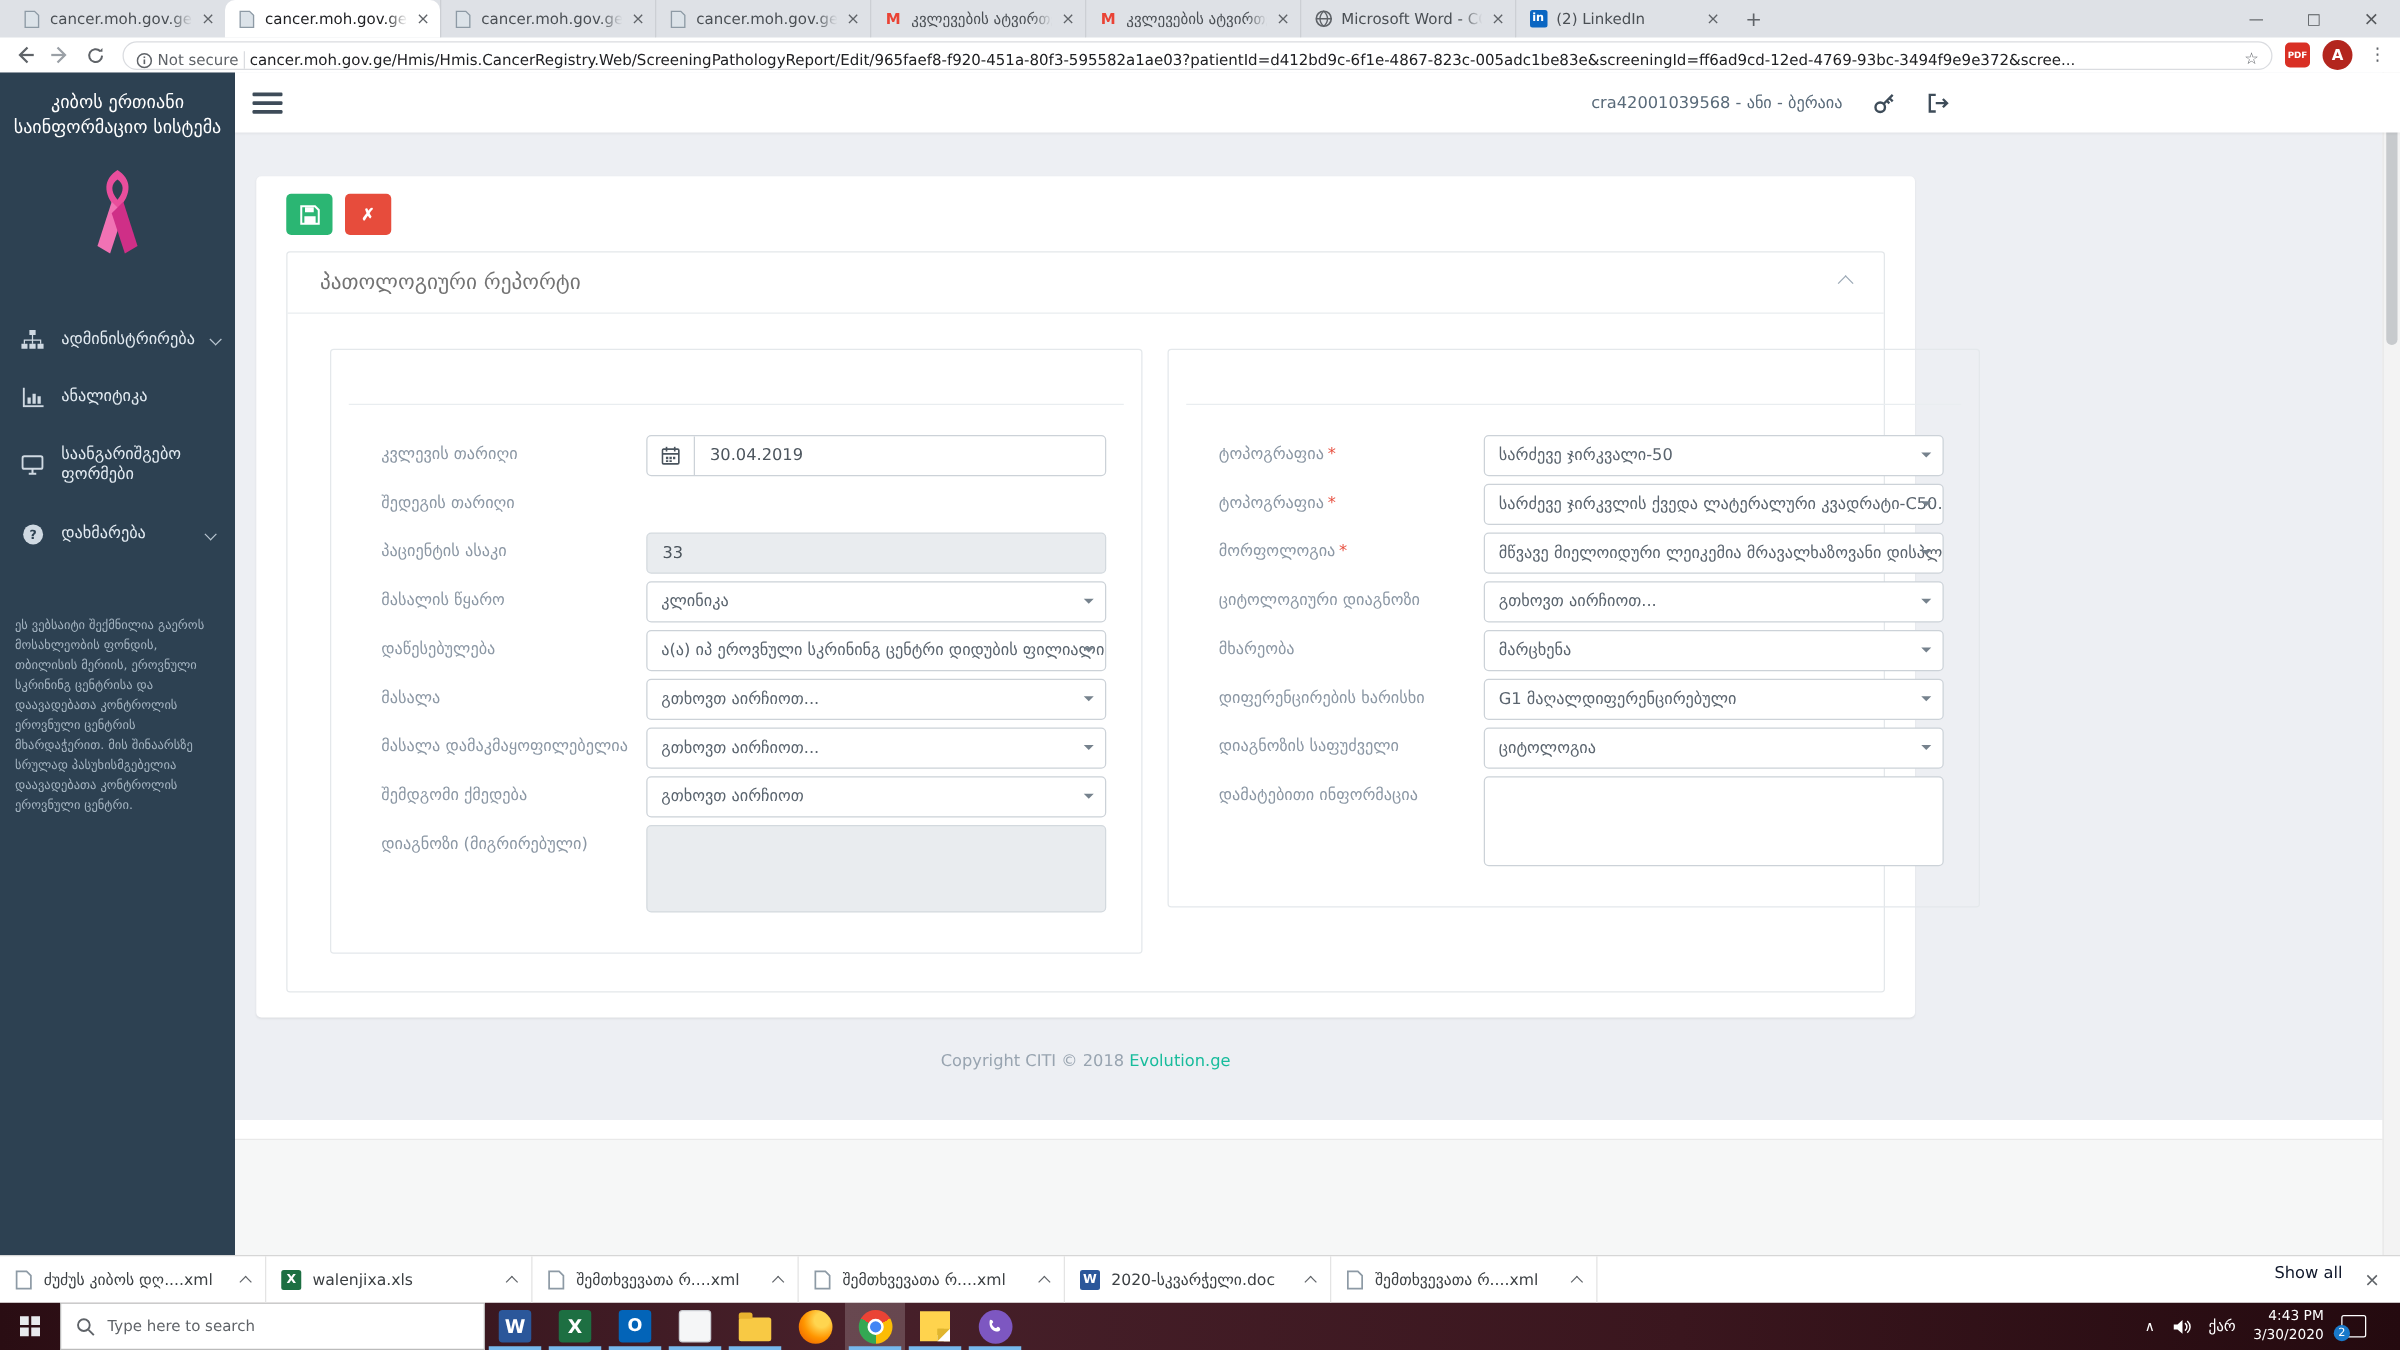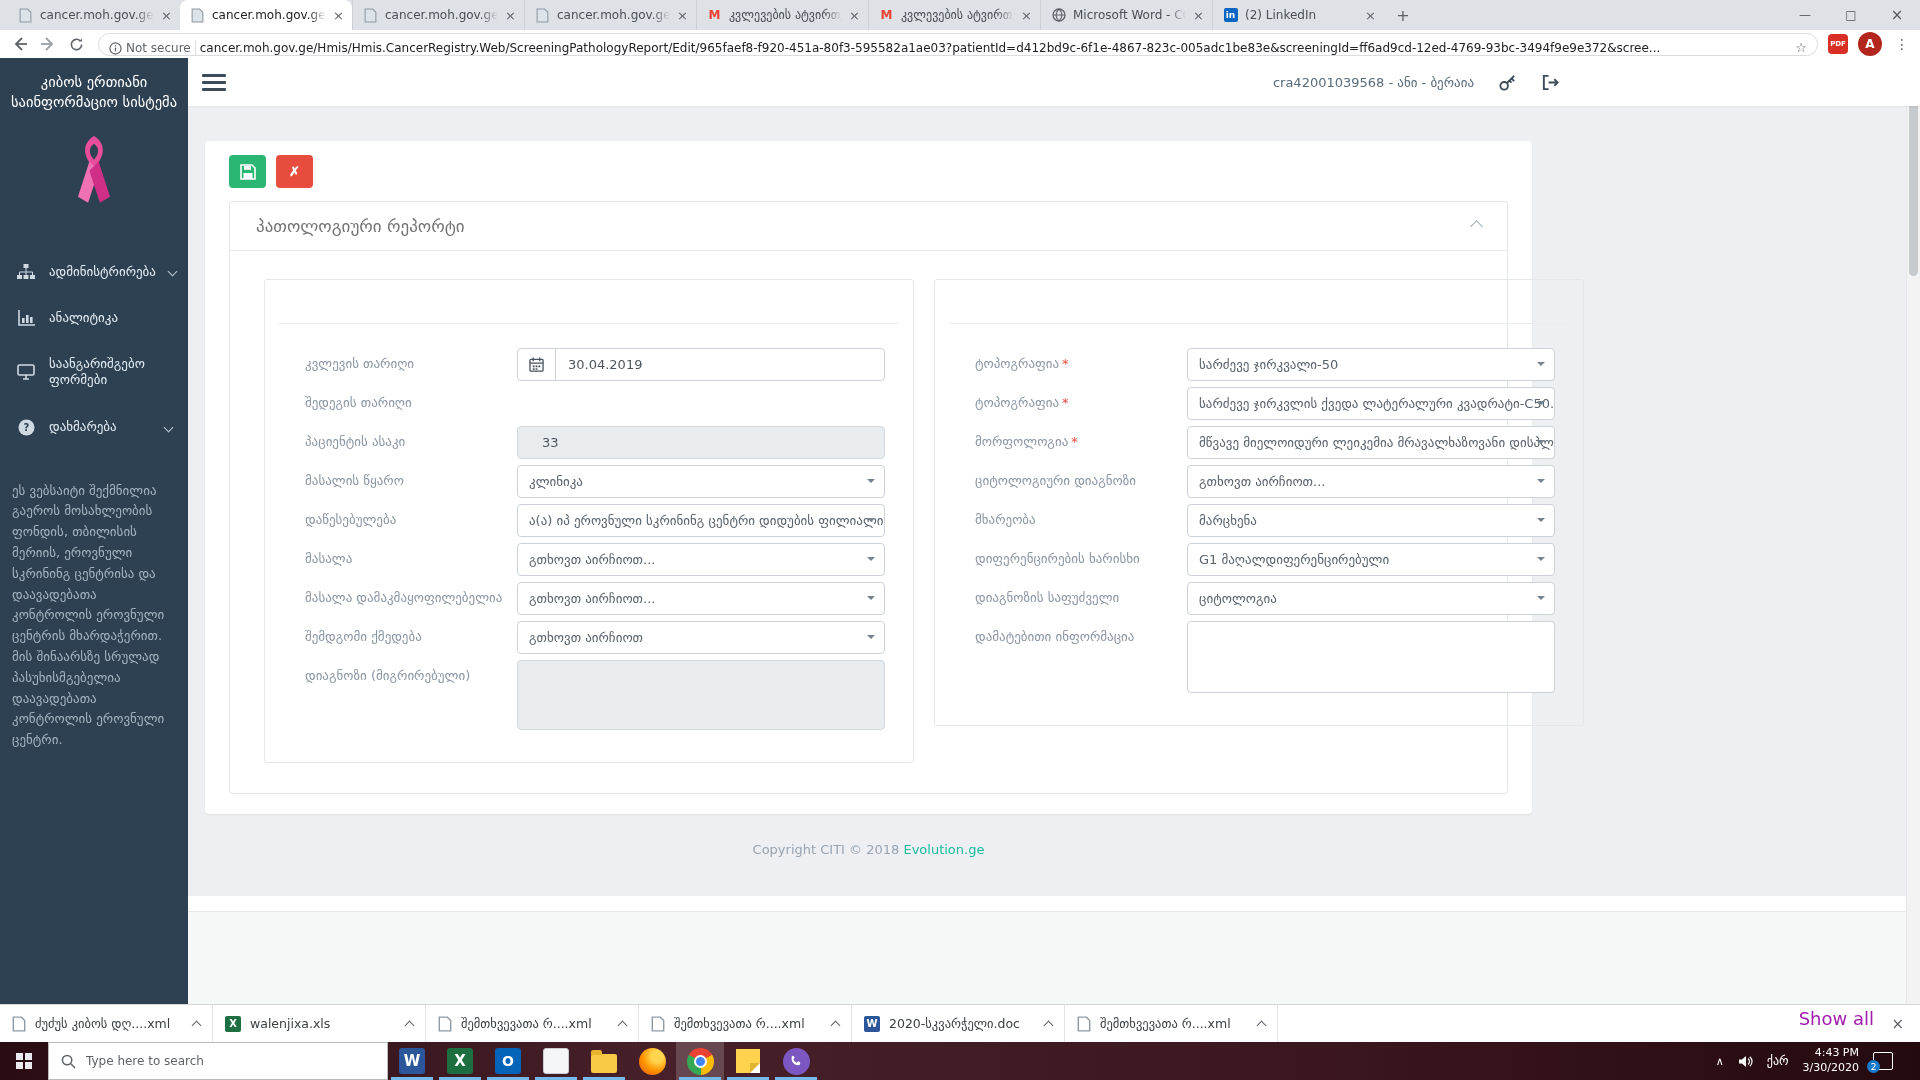--- a/index.html
+++ b/index.html
@@ -37,21 +37,21 @@
 
   
   .sidebar{width:188px;background:#2d4152;color:#fff;flex:none;display:flex;flex-direction:column;padding-top:14px}
   .sb-title{text-align:center;font-size:14.5px;line-height:1.4;color:#fff}
   .sb-logo{display:flex;justify-content:center;margin:20px 0 26px}
   .sb-menu{list-style:none;margin-top:18px}
   .sb-item{display:flex;align-items:center;gap:13px;padding:15px 16px;font-size:13px;color:#e3ebf2;cursor:pointer}
   .sb-item .mi{width:20px;flex:none;display:flex;justify-content:center}
   .sb-item .lbl{flex:1;line-height:1.25}
   .chev{width:7px;height:7px;border-right:1.5px solid #b9c6d1;border-bottom:1.5px solid #b9c6d1;transform:rotate(45deg);flex:none}
-  .sb-note{margin:30px 12px 0;font-size:13px;line-height:1.6;color:#a3b3c0}
+  .sb-note{margin:42px 12px 0;font-size:10px;line-height:1.6;color:#a3b3c0}
 
   
   .main{flex:1;display:flex;flex-direction:column;min-width:0}
   .appheader{height:48px;background:#fff;display:flex;align-items:center;padding:0 360px 0 14px;box-shadow:0 1px 2px rgba(0,0,0,.05);position:relative;z-index:2}
   .hamburger{width:24px;cursor:pointer}
   .hamburger span{display:block;height:3px;background:#3e4c59;margin:4px 0;border-radius:1px}
   .ah-right{margin-left:auto;display:flex;align-items:center;gap:24px}
   .ah-user{font-size:13px;color:#5a6b7a}
   .ah-ic{cursor:pointer;display:flex}
 
@@ -75,38 +75,38 @@
   .frow.talign{align-items:flex-start}
   .flabel{width:212px;flex:none;padding-right:12px;font-size:13px;line-height:1.3;color:#8b97a4}
   .frow.talign .flabel{padding-top:8px}
   .req{color:#e74c3c;margin-left:3px}
   .fctl{flex:1;max-width:368px;position:relative}
   .select{height:33px;border:1px solid #ccd2d8;border-radius:4px;background:#fff;display:flex;align-items:center;padding:0 24px 0 11px;font-size:13px;color:#5a646e;white-space:nowrap;overflow:hidden;cursor:pointer}
   .select::after{content:"";position:absolute;right:10px;top:14px;border:4px solid transparent;border-top-color:#76828d}
   .dgroup{height:33px;border:1px solid #ccd2d8;border-radius:4px;background:#fff;display:flex;overflow:hidden}
   .daddon{width:38px;border-right:1px solid #ccd2d8;display:flex;align-items:center;justify-content:center;flex:none;cursor:pointer}
   .dval{display:flex;align-items:center;padding:0 12px;font-size:13px;color:#4d565e}
-  .dis-input{height:33px;border:1px solid #d3d9de;border-radius:4px;background:#e9ecef;display:flex;align-items:center;padding:0 24px;font-size:13px;color:#4d565e}
+  .dis-input{height:33px;border:1px solid #d3d9de;border-radius:4px;background:#e9ecef;display:flex;align-items:center;padding:0 12px;font-size:13px;color:#4d565e}
   .tarea{height:70px;border:1px solid #ccd2d8;border-radius:4px;background:#fff}
   .tarea.dis{background:#e9ecef;border-color:#d3d9de}
   .tarea.tall{height:72px}
 
   .copyright{width:1327px;margin:28px 0 0;text-align:center;font-size:13px;color:#98a4b0}
   .copyright a{color:#18bc9c;text-decoration:none;cursor:pointer}
   .white-gap{height:16px;background:#fff;border-bottom:1px solid #e9e9e9}
   .desktop-gap{flex:1;background:#f6f7f7}
 
   
   .downloads{height:38px;background:#fff;border-top:1px solid #d6d6d6;display:flex;align-items:stretch;position:relative}
   .dl-item{width:213px;display:flex;align-items:center;gap:9px;padding:0 12px;border-right:1px solid #e4e4e4;font-size:12.5px;color:#3c4043;cursor:pointer}
   .dl-item .nm{flex:1;white-space:nowrap;overflow:hidden;min-width:0}
   .dl-chev{width:7px;height:7px;border-right:1.5px solid #5f6368;border-top:1.5px solid #5f6368;transform:rotate(-45deg);flex:none;margin-top:3px}
   .dl-xls{width:16px;height:16px;background:#1d6f42;border-radius:2px;color:#fff;font-size:10px;font-weight:bold;display:flex;align-items:center;justify-content:center;flex:none}
   .dl-doc{width:16px;height:16px;background:#2b579a;border-radius:2px;color:#fff;font-size:10px;font-weight:bold;display:flex;align-items:center;justify-content:center;flex:none}
-  .showall{position:absolute;right:46px;top:0;bottom:10px;display:flex;align-items:center;font-size:18px;color:#a21caf;cursor:pointer}
+  .showall{position:absolute;right:46px;top:0;bottom:10px;display:flex;align-items:center;font-size:13px;color:#0f172a;cursor:pointer}
   .dl-close{position:absolute;right:16px;top:0;bottom:0;display:flex;align-items:center;font-size:15px;color:#5f6368;cursor:pointer}
 
   
   .taskbar{height:38px;background:linear-gradient(90deg,#2a0d13,#47202a 35%,#3a161e 70%,#240a0f);display:flex;align-items:stretch;color:#fff}
   .tb-start{width:48px;display:flex;align-items:center;justify-content:center;cursor:pointer}
   .winlogo{display:grid;grid-template-columns:7px 7px;grid-gap:1.5px}
   .winlogo i{width:7px;height:7px;background:#e8eaed}
   .tb-search{width:340px;background:#fff;border:1px solid #bbb;display:flex;align-items:center;gap:10px;padding:0 12px;cursor:text}
   .tb-search span{font-size:12px;color:#5f6368}
   .tb-ico{width:48px;display:flex;align-items:center;justify-content:center;position:relative;cursor:pointer}

